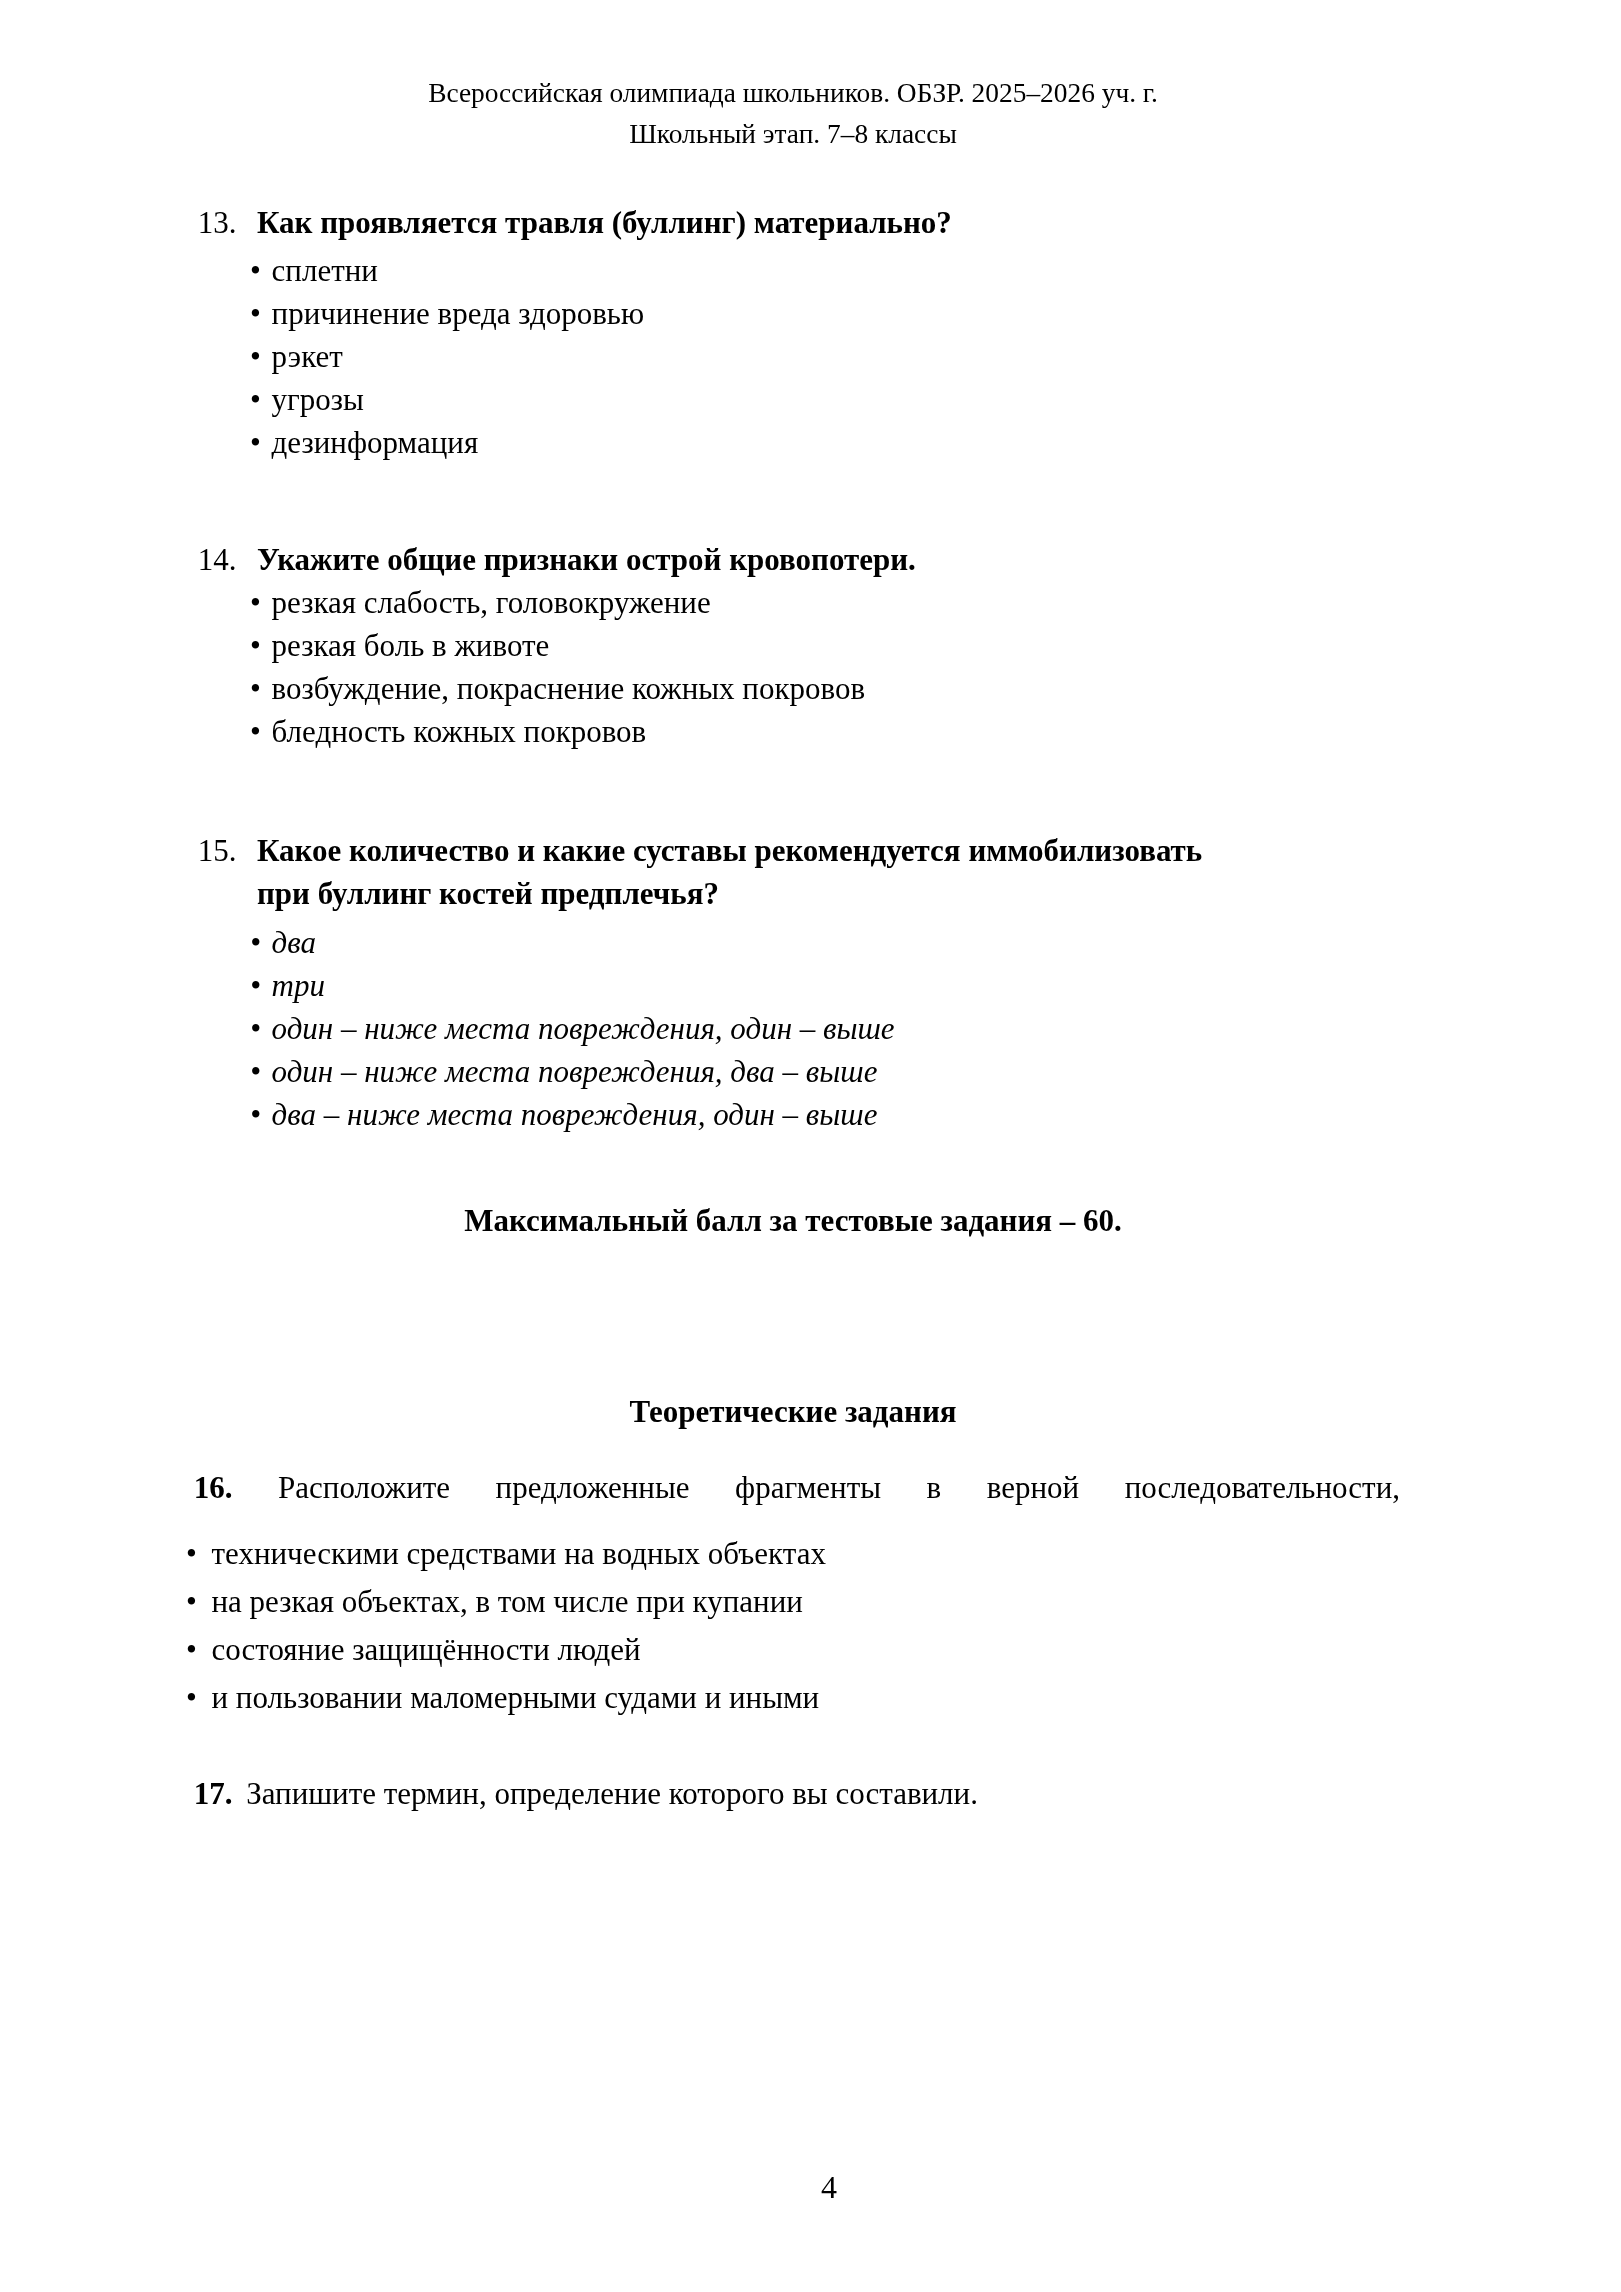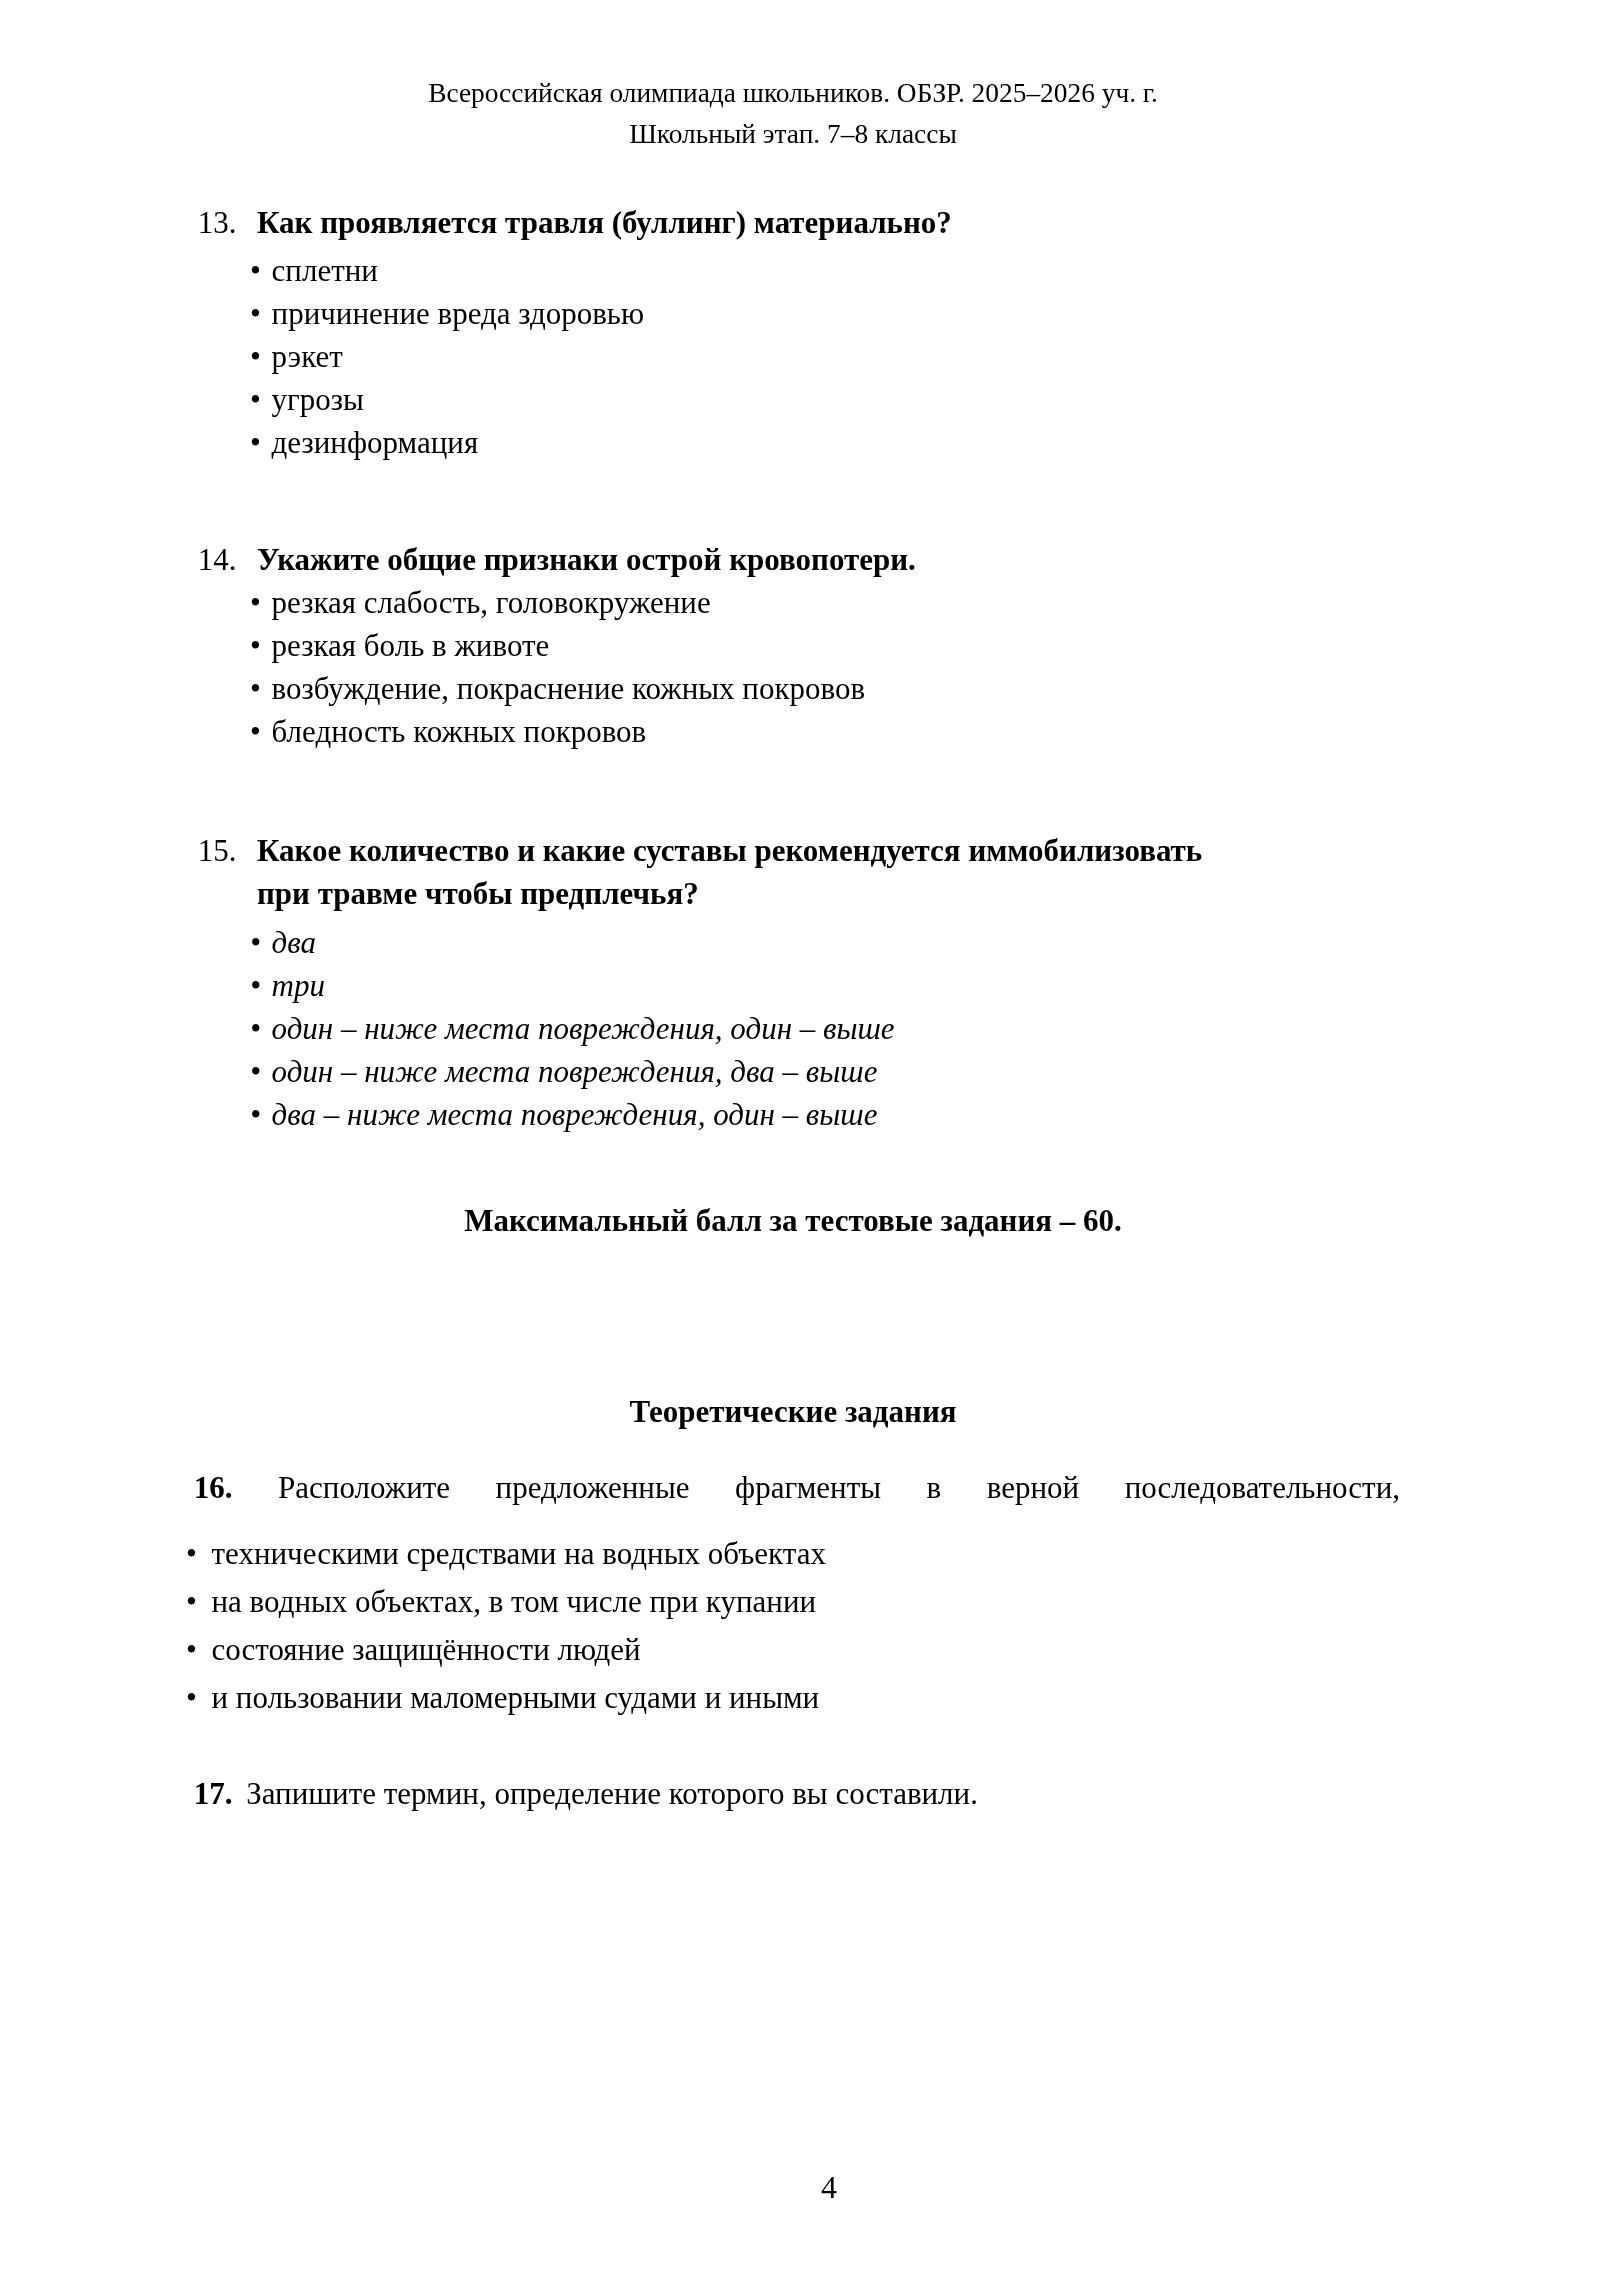--- a/index.html
+++ b/index.html
@@ -137,42 +137,42 @@
     <div class="options options-tight">
       <div class="opt"><span class="bullet">•</span><span>резкая слабость, головокружение</span></div>
       <div class="opt"><span class="bullet">•</span><span>резкая боль в животе</span></div>
       <div class="opt"><span class="bullet">•</span><span>возбуждение, покраснение кожных покровов</span></div>
       <div class="opt"><span class="bullet">•</span><span>бледность кожных покровов</span></div>
     </div>
 
     <div class="question q15">
       <span class="qnum">15.</span>
       <span>Какое количество и какие суставы рекомендуется иммобилизовать</span>
-      <div>при травме чтобы предплечья?</div>
+      <div>при буллинг костей предплечья?</div>
     </div>
     <div class="options options-q15">
       <div class="opt"><span class="bullet">•</span><span>два</span></div>
       <div class="opt"><span class="bullet">•</span><span>три</span></div>
       <div class="opt"><span class="bullet">•</span><span>один – ниже места повреждения, один – выше</span></div>
       <div class="opt"><span class="bullet">•</span><span>один – ниже места повреждения, два – выше</span></div>
       <div class="opt"><span class="bullet">•</span><span>два – ниже места повреждения, один – выше</span></div>
     </div>
 
     <div class="max-score">Максимальный балл за тестовые задания – 60.</div>
 
     <div class="section-title">Теоретические задания</div>
 
     <div class="q16-line1">
       <span class="bnum">16.</span>
       <span>Расположите предложенные фрагменты в верной последовательности,</span>
     </div>
 
     <div class="fragments">
       <div class="frag"><span class="fbullet">•</span><span>техническими средствами на водных объектах</span></div>
-      <div class="frag"><span class="fbullet">•</span><span>на водных объектах, в том числе при купании</span></div>
+      <div class="frag"><span class="fbullet">•</span><span>на резкая объектах, в том числе при купании</span></div>
       <div class="frag"><span class="fbullet">•</span><span>состояние защищённости людей</span></div>
       <div class="frag"><span class="fbullet">•</span><span>и пользовании маломерными судами и иными</span></div>
     </div>
 
     <div class="q17">
       <span class="bnum">17.</span>
       <span>Запишите термин, определение которого вы составили.</span>
     </div>
 
   </div>

